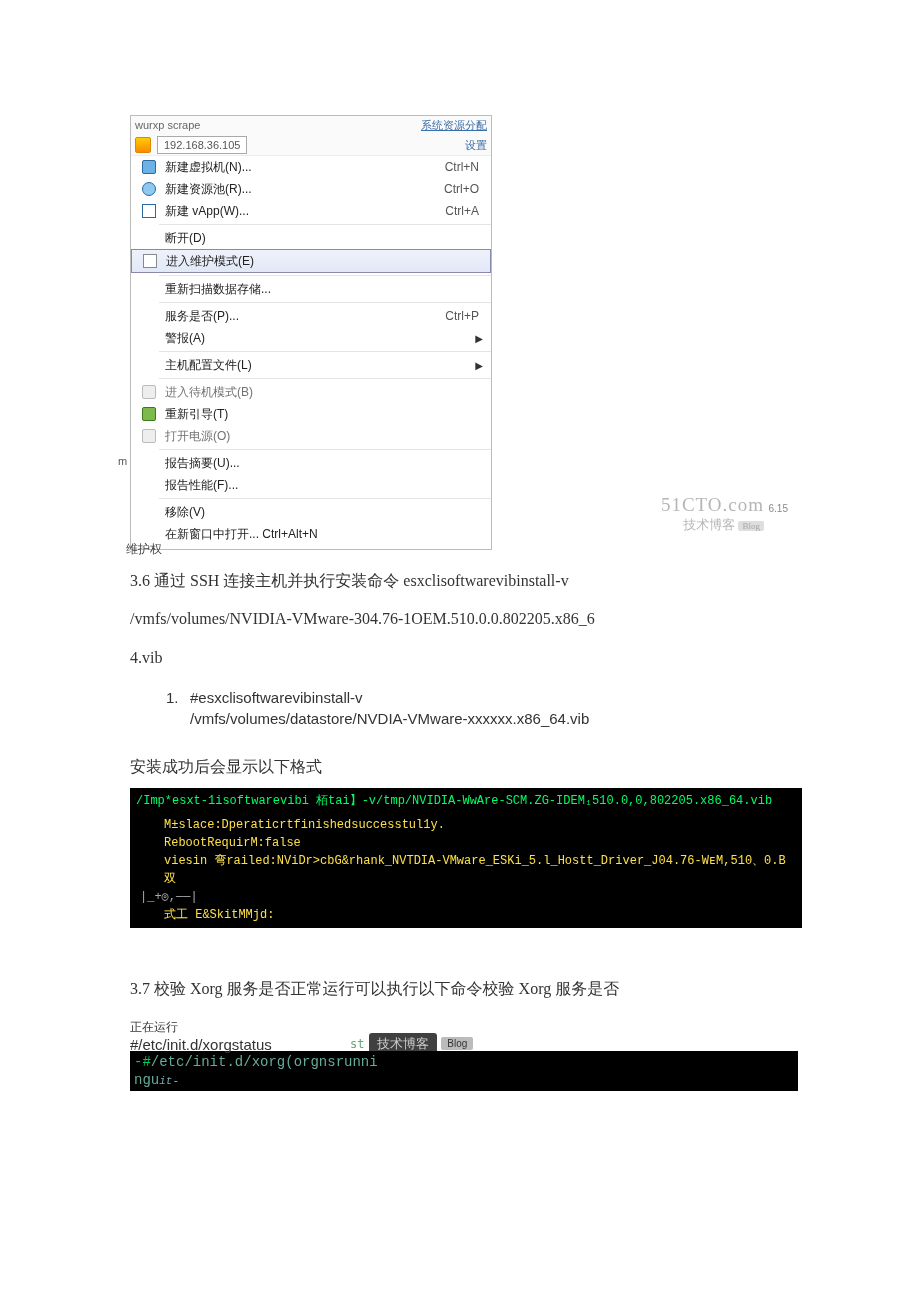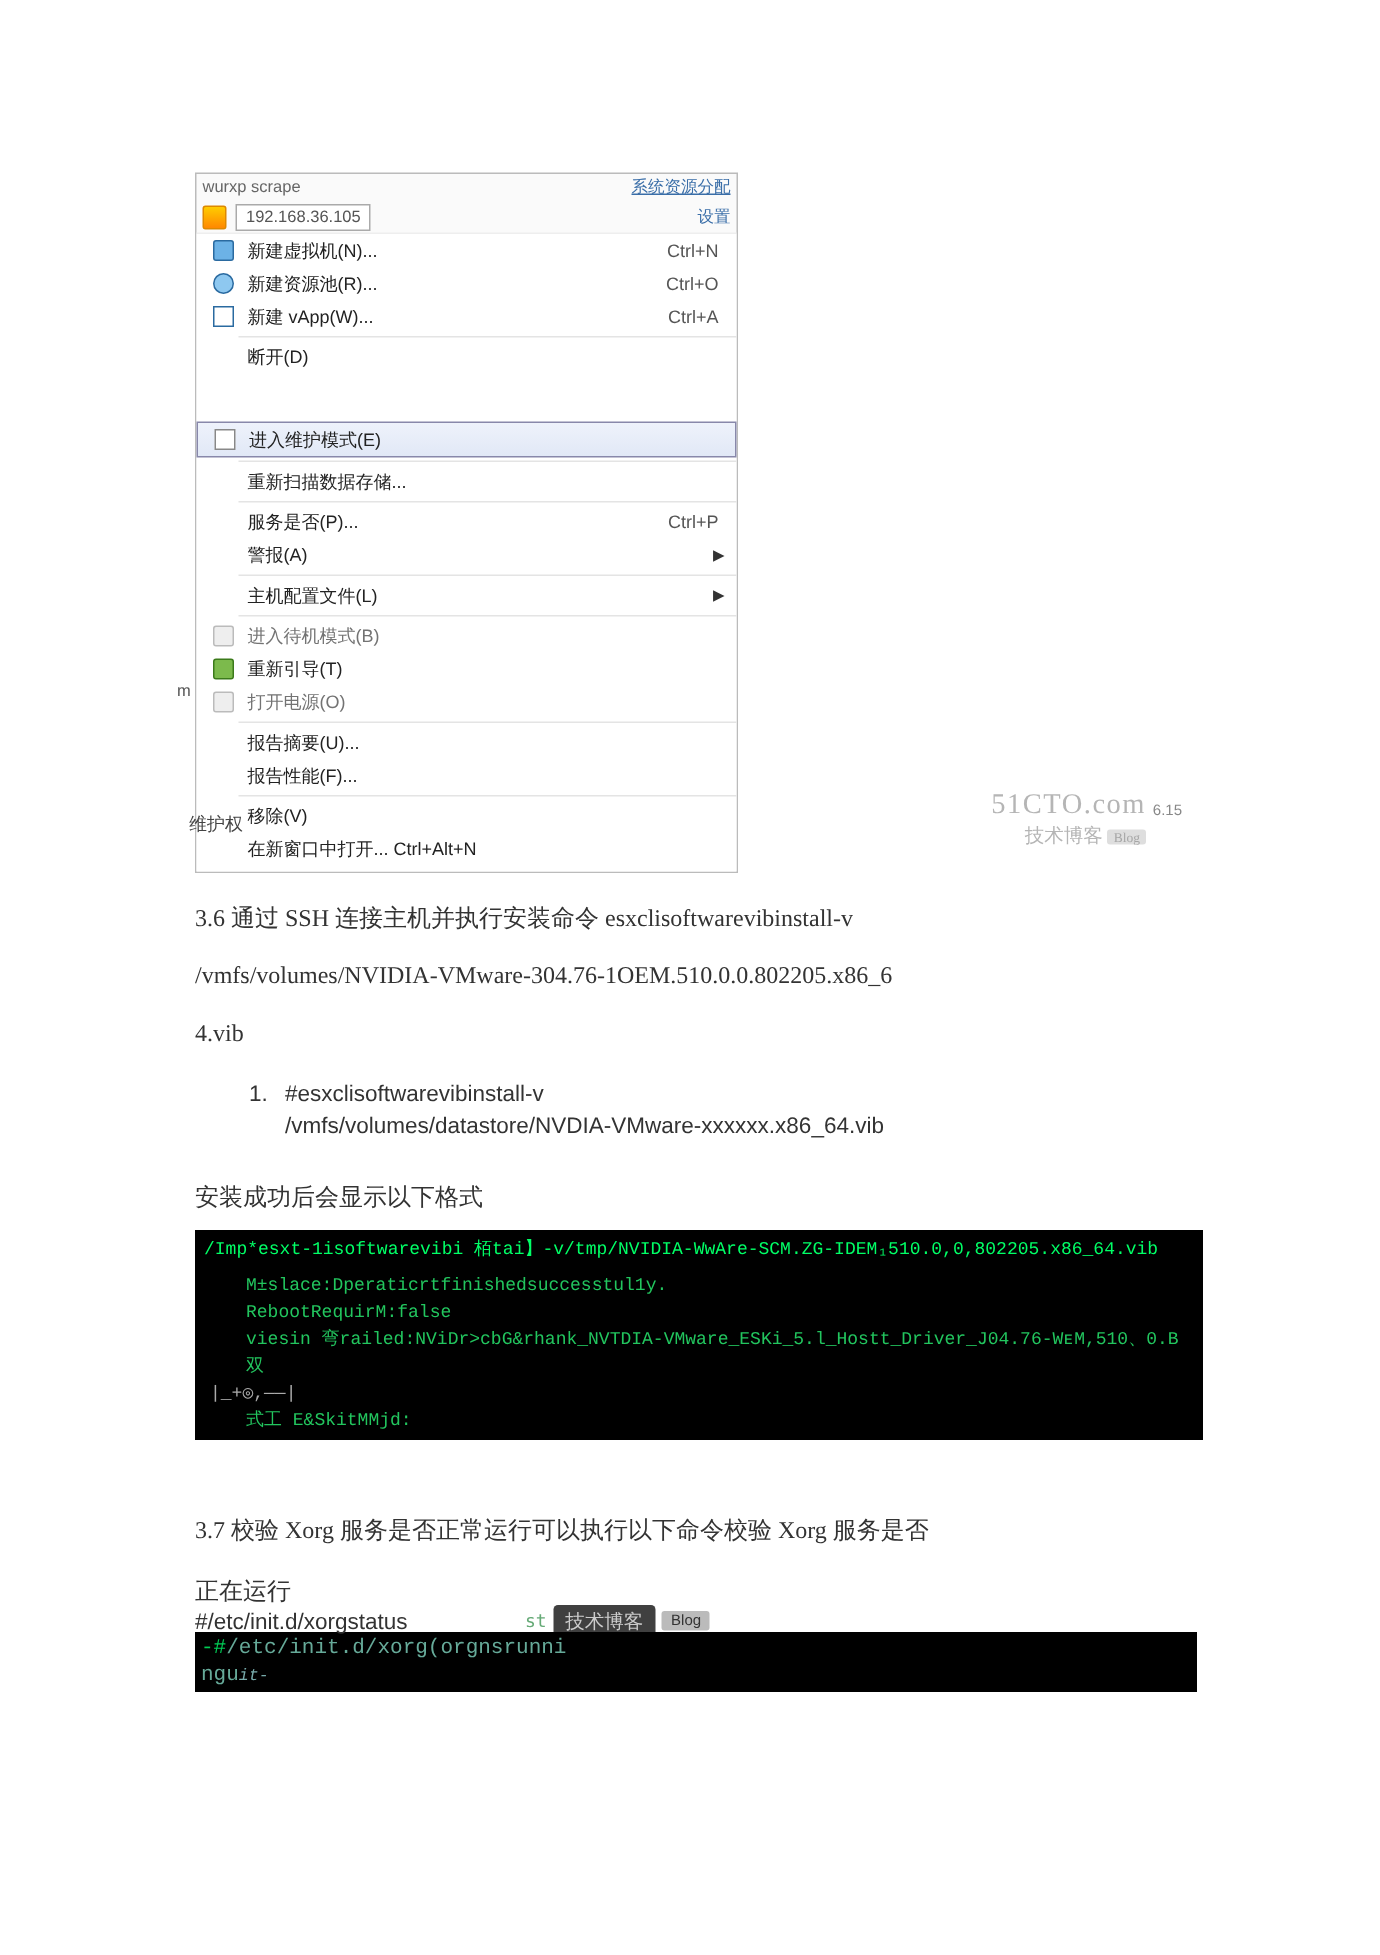--- a/index.html
+++ b/index.html
@@ -78,21 +78,20 @@
     padding-right: 4px;
   }
   .menu-row .mi-arrow {
     color: #333;
     font-size: 10px;
     padding-left: 20px;
   }
   .menu-row.highlight {
     border: 1px solid #88a;
     background: linear-gradient(#eef2fb,#e1e8f6);
-    margin-top: 32px;
   }
   .menu-sep {
     border-top: 1px solid #e4e4e4;
     margin: 2px 0 2px 28px;
   }
   .mi-icon .box-blue { width:12px;height:12px;background:#6cb2e6;border:1px solid #2a6aa0;border-radius:2px;}
   .mi-icon .box-globe { width:12px;height:12px;background:#8ec8f0;border:1px solid #2a6aa0;border-radius:50%;}
   .mi-icon .box-grid { width:12px;height:12px;background:#fff;border:1px solid #2a6aa0;}
   .mi-icon .box-img { width:12px;height:12px;background:#fff;border:1px solid #888;}
   .mi-icon .box-red { width:12px;height:12px;background:#e08;border:1px solid #a06;border-radius:2px;}
@@ -120,21 +119,21 @@
     color: #0f0;
     font-family: "Courier New", monospace;
     font-size: 12px;
     line-height: 1.5;
     padding: 4px 6px;
     margin: 6px 0 40px 0;
     width: 100%;
     overflow: hidden;
   }
   .terminal1 .prompt { color: #00ff66; }
-  .terminal1 .sec-row { color: #22c55e; padding-left: 28px;}
+  .terminal1 .sec-row { color: #fde047; padding-left: 28px;}
   .terminal1 .gray-symbol { color: #aaa; }
   .wm-tag {
     display: inline-block;
     background: rgba(0,0,0,0.75);
     color: #ccc;
     padding: 2px 8px;
     font-size: 13px;
     border-radius: 3px;
     margin-bottom: -2px;
   }
@@ -311,21 +310,21 @@
     <div class="sec-row">M±slace:Dperaticrtfinishedsuccesstul1y.</div>
     <div class="sec-row">RebootRequirM:false</div>
     <div class="sec-row">viesin 弯railed:NViDr&gt;cbG&amp;rhank_NVTDIA-VMware_ESKi_5.l_Hostt_Driver_J04.76-WᴇM,510、0.B 双</div>
     <div class="gray-symbol" style="padding-left:4px;">|_+◎,——|</div>
     <div class="sec-row">式工 E&amp;SkitMMjd:</div>
   </div>
 
   <div class="body-text" style="line-height:2.6;">3.7 校验 Xorg 服务是否正常运行可以执行以下命令校验 Xorg 服务是否</div>
 
   <div class="body-text tight-block" style="margin-top:10px;">
-    <div style="font-family:'SimSun',serif;font-size:16px;">正在运行</div>
+    <div style="font-family:'SimSun',serif;font-size:12px;">正在运行</div>
     <div>#/etc/init.d/xorgstatus</div>
   </div>
 
   <div style="margin-left:220px;margin-top:-22px;margin-bottom:-2px;">
     <span style="color:#6a7;font-family:monospace;font-size:12px;vertical-align:middle;">st</span>
     <span class="wm-tag">技术博客</span>
     <span class="wm-blog">Blog</span>
   </div>
 
   <div class="terminal2">

